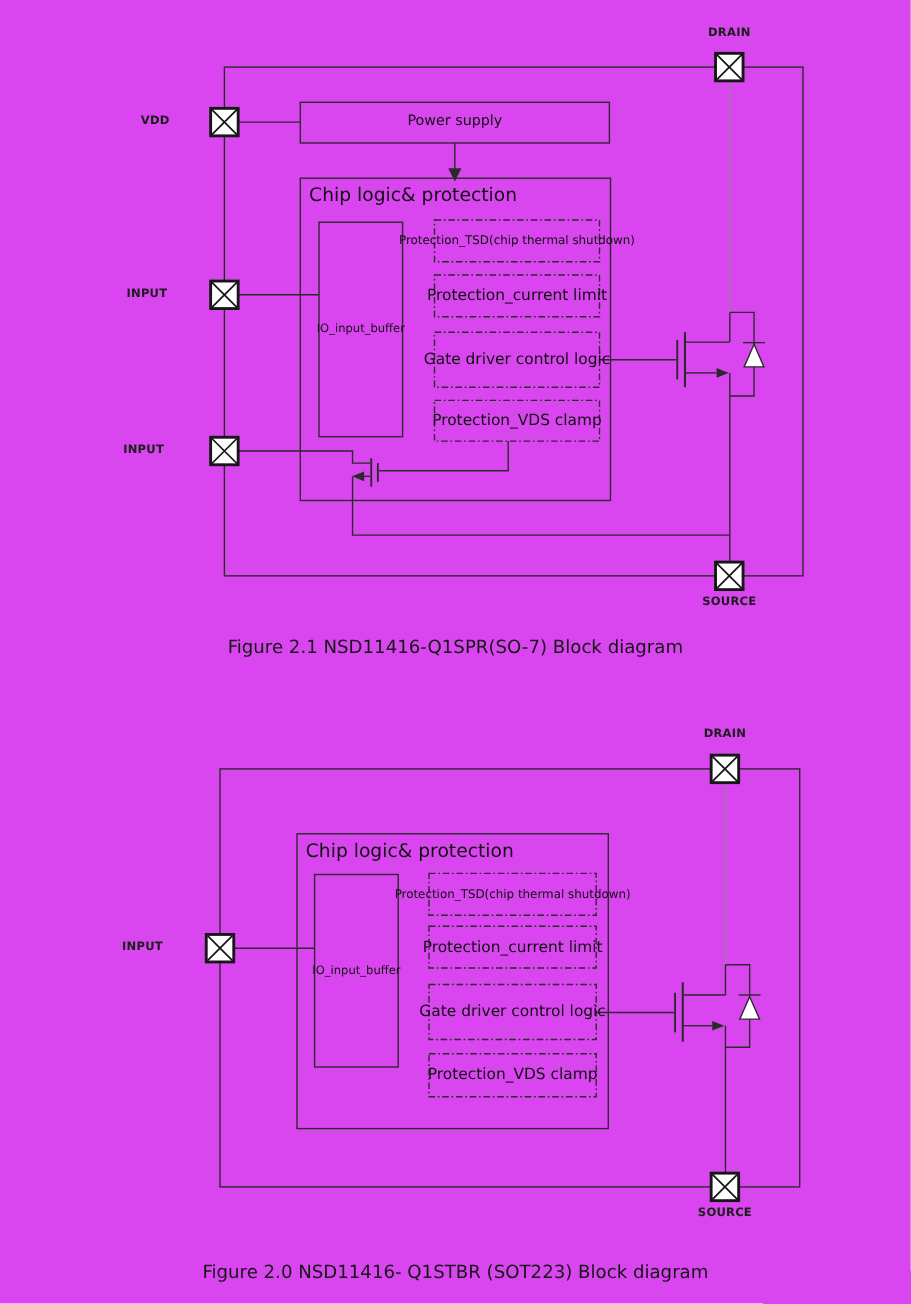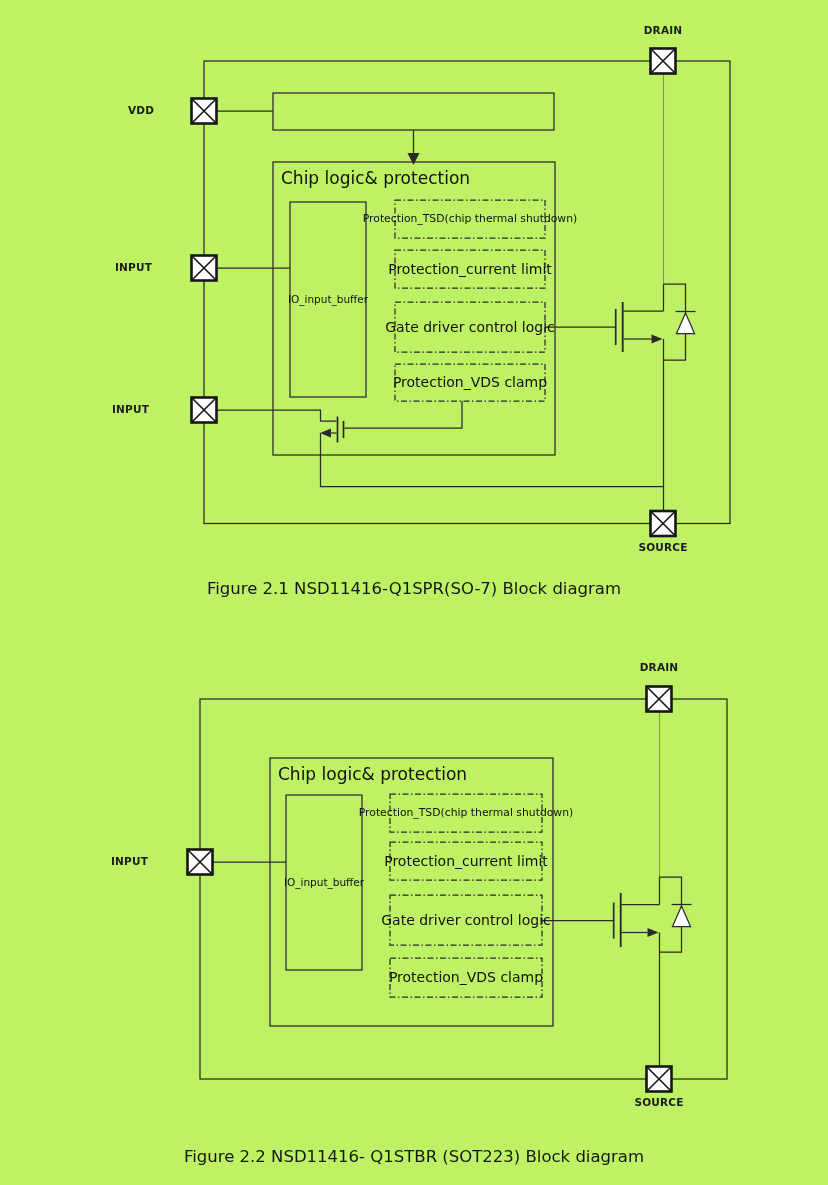--- a/index.html
+++ b/index.html
@@ -1,16 +1,16 @@
 <!DOCTYPE html>
 <html><head>
 <meta charset="utf-8">
 <style>
   html,body{margin:0;padding:0;background:#ffffff;}
-  .page{position:relative;width:828px;height:1185px;background:#bef264;overflow:hidden;
+  .page{position:relative;width:828px;height:1185px;background:#d946ef;overflow:hidden;
         font-family:"DejaVu Sans", sans-serif;}
   svg.art{position:absolute;left:0;top:0;}
   .t{position:absolute;color:#1a1a1a;white-space:nowrap;line-height:1.15;}
   .pin-lbl{font-size:10.5px;font-weight:600;letter-spacing:.2px;color:#1c1c1c;}
   .ctr{text-align:center;}
   .rgt{text-align:left;}
   .boxtxt{display:flex;align-items:center;justify-content:center;font-size:14px;color:#101010;}
   .boxcol{display:flex;flex-direction:row;align-items:center;justify-content:center;
           font-size:10.8px;color:#101010;text-align:center;}
   .hdr{font-size:17px;color:#101010;}
@@ -135,20 +135,21 @@
     </g>
   </g>
 </svg>
 
 <div class="t pin-lbl ctr" style="left:633px;top:24px;width:60px;">DRAIN</div>
 <div class="t pin-lbl rgt" style="left:128px;top:104px;width:50px;">VDD</div>
 <div class="t pin-lbl rgt" style="left:115px;top:261px;width:60px;">INPUT</div>
 <div class="t pin-lbl rgt" style="left:112px;top:403px;width:63px;">INPUT</div>
 <div class="t pin-lbl ctr" style="left:626px;top:541px;width:74px;">SOURCE</div>
 
+<div class="t boxtxt" style="left:273px;top:93px;width:281px;height:37px;font-size:13px;">Power supply</div>
 <div class="t hdr" style="left:281px;top:169px;">Chip logic&amp; protection</div>
 <div class="t boxtxt" style="left:290px;top:202px;width:76px;height:195px;font-size:10.5px;">IO_input_buffer</div>
 <div class="t boxcol" style="left:395px;top:200px;width:150px;height:38px;">
   <span>Protection_TSD</span>
   <span>(chip thermal shutdown)</span>
 </div>
 <div class="t boxtxt" style="left:395px;top:250px;width:150px;height:38px;">Protection_current limit</div>
 <div class="t boxtxt" style="left:395px;top:302px;width:150px;height:50px;">Gate driver control logic</div>
 <div class="t boxtxt" style="left:395px;top:364px;width:150px;height:37px;">Protection_VDS clamp</div>
 <div class="t caption" style="top:580px;">Figure 2.1 NSD11416-Q1SPR(SO-7) Block diagram</div>
@@ -159,15 +160,15 @@
 
 <div class="t hdr" style="left:278px;top:765px;">Chip logic&amp; protection</div>
 <div class="t boxtxt" style="left:286px;top:795px;width:76px;height:175px;font-size:10.5px;">IO_input_buffer</div>
 <div class="t boxcol" style="left:390px;top:794px;width:152px;height:38px;">
   <span>Protection_TSD</span>
   <span>(chip thermal shutdown)</span>
 </div>
 <div class="t boxtxt" style="left:390px;top:842px;width:152px;height:38px;">Protection_current limit</div>
 <div class="t boxtxt" style="left:390px;top:895px;width:152px;height:50px;">Gate driver control logic</div>
 <div class="t boxtxt" style="left:390px;top:958px;width:152px;height:39px;">Protection_VDS clamp</div>
-<div class="t caption" style="top:1148px;">Figure 2.2 NSD11416- Q1STBR (SOT223) Block diagram</div>
+<div class="t caption" style="top:1148px;">Figure 2.0 NSD11416- Q1STBR (SOT223) Block diagram</div>
 
 </div>
 
 </body></html>

